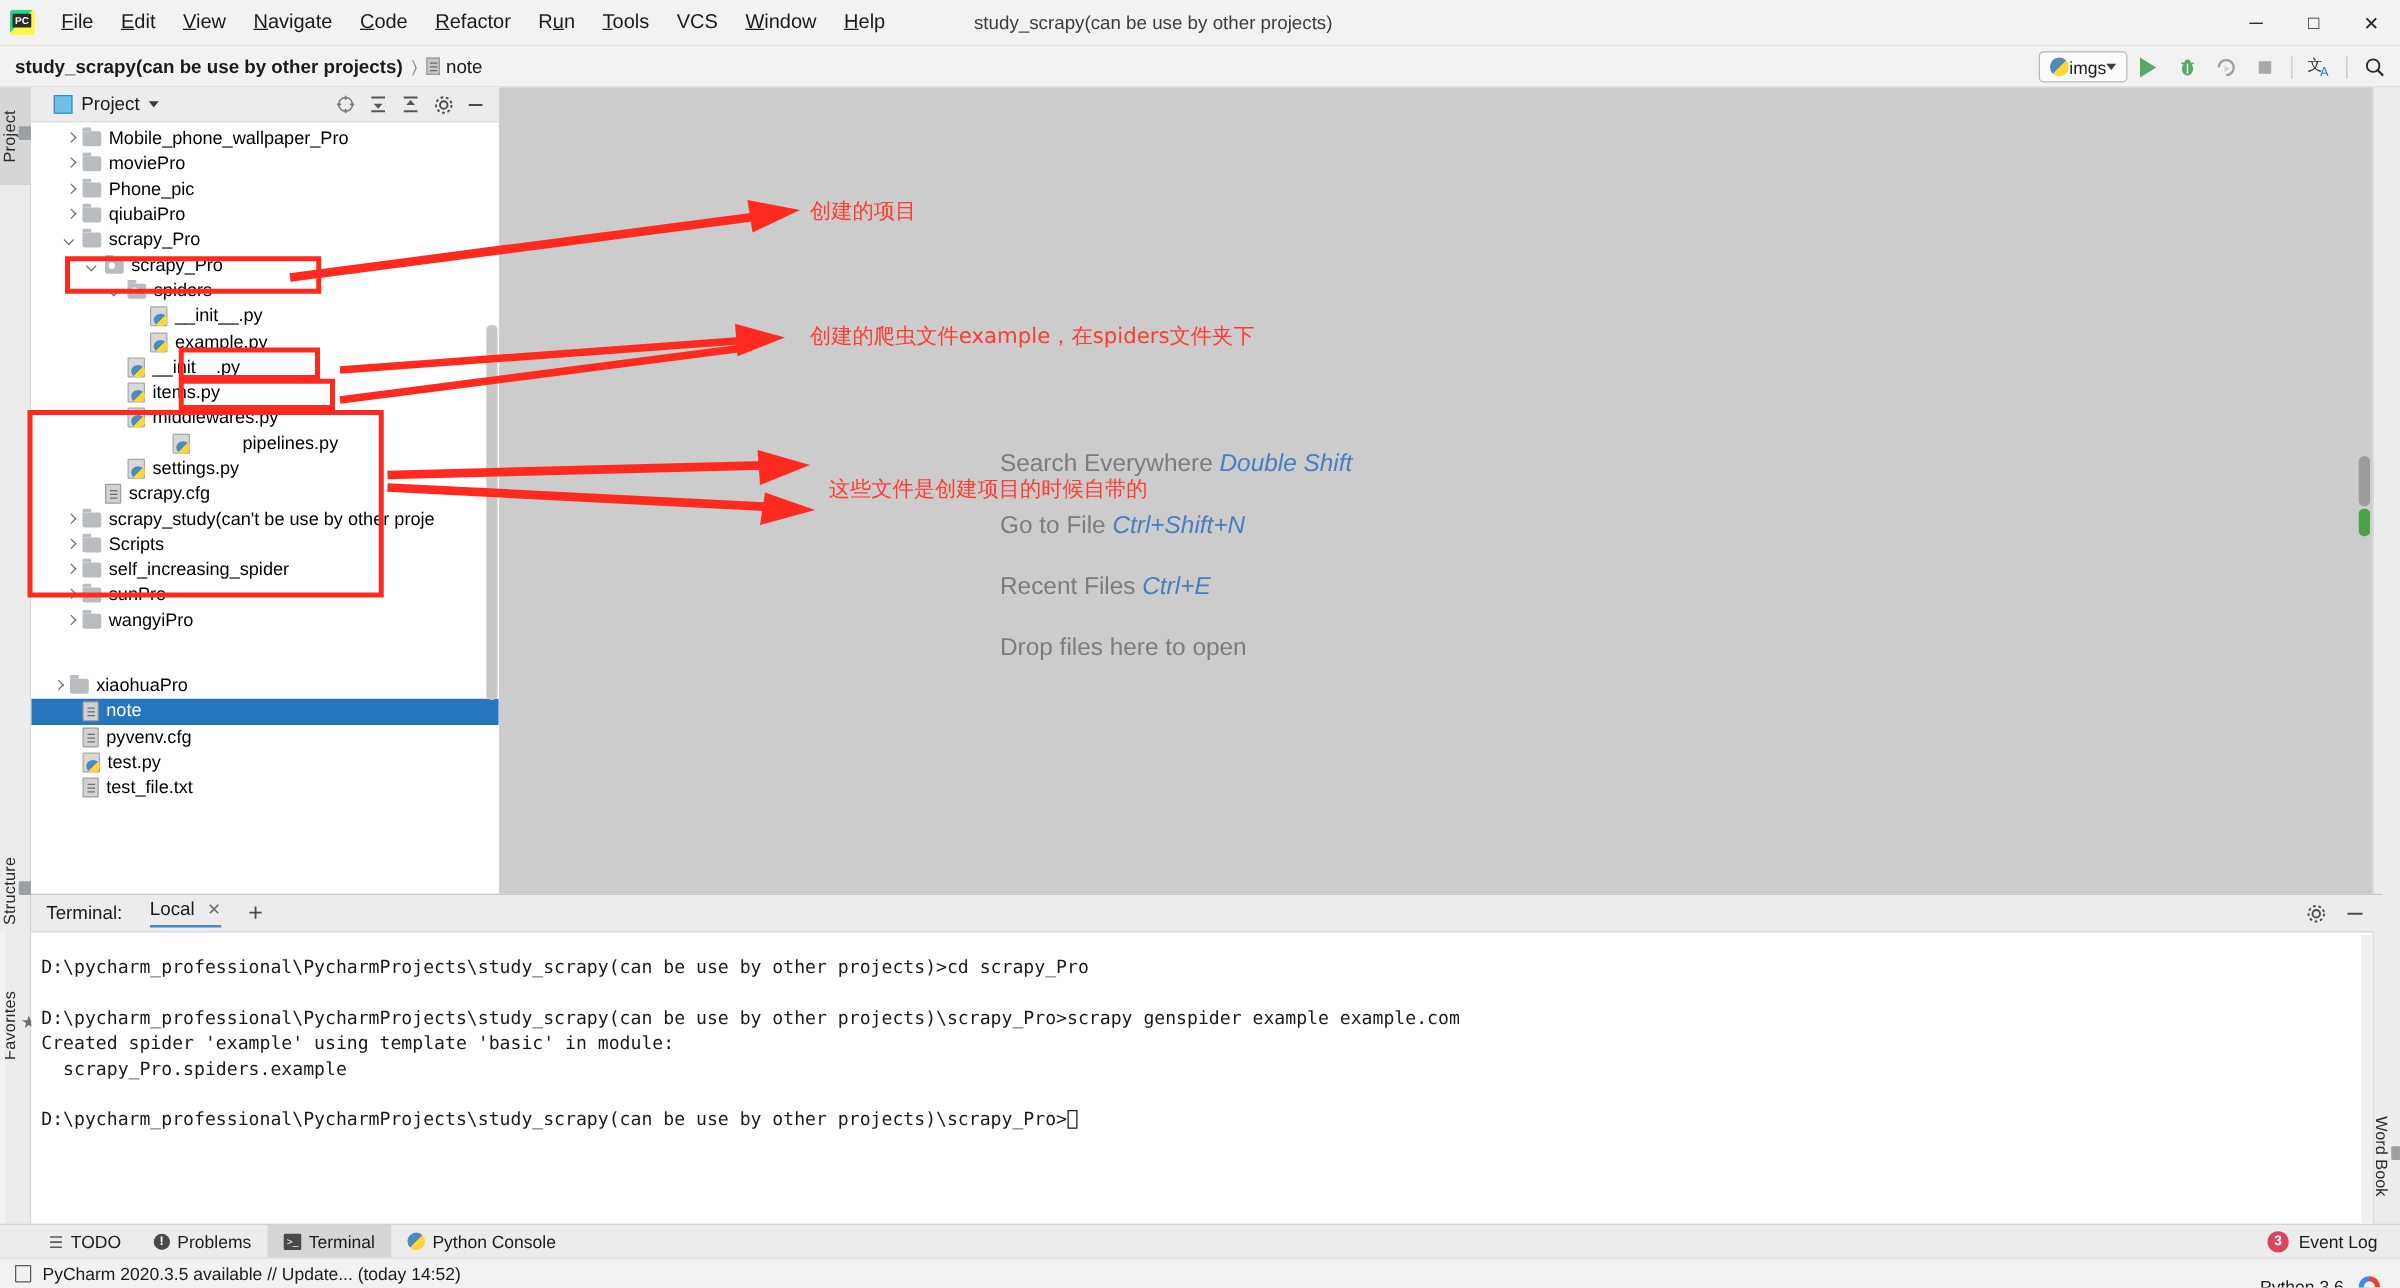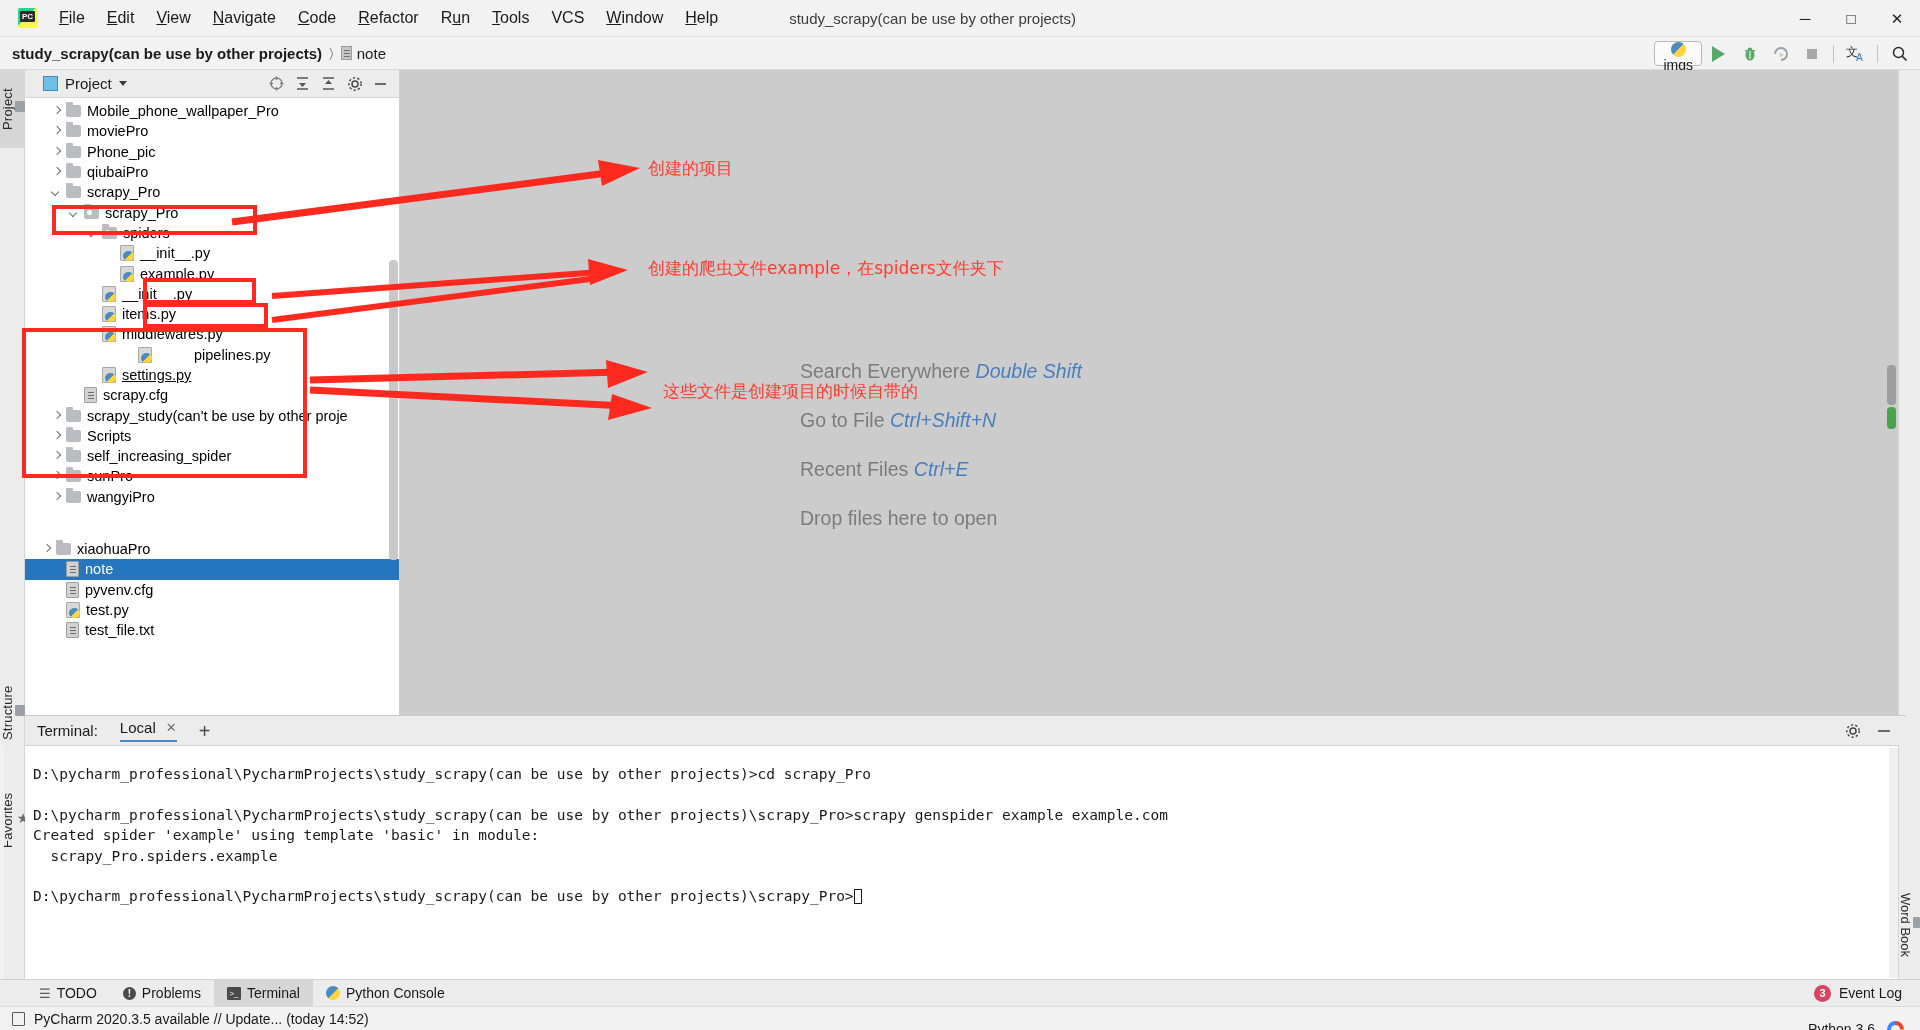--- a/index.html
+++ b/index.html
@@ -11,21 +11,20 @@
     font-family: "Liberation Sans", sans-serif;
     -webkit-font-smoothing: antialiased;
   }
   #app { position: relative; width: 1920px; height: 1030px; background: #f2f2f2; }
 
   
   .titlebar {
     position: absolute; top: 0; left: 0; width: 1920px; height: 37px;
     background: #f2f2f2; display: flex; align-items: center;
     border-bottom: 1px solid #e2e2e2;
-    padding-left: 10px;
   }
   .pc-logo {
     width: 20px; height: 20px; margin-left: 8px; margin-right: 10px;
     background: linear-gradient(135deg,#21d789 0%,#21d789 45%,#fcf84a 45%,#fcf84a 100%);
     border-radius: 2px; position: relative; flex: none;
   }
   .pc-logo::after {
     content: "PC"; position: absolute; left: 2px; top: 3px;
     font-size: 8px; font-weight: bold; color: #111;
     background: #2b2b2b; color: #fff; padding: 1px 2px; border-radius: 1px;
@@ -63,21 +62,21 @@
     display: inline-block; width: 11px; height: 14px; background: #c6c6c6;
     border: 1px solid #9b9b9b; vertical-align: -2px; margin-right: 5px; position: relative;
   }
   .file-ico::after {
     content: ""; position: absolute; left: 2px; top: 3px; width: 6px; height: 1px;
     box-shadow: 0 3px 0 #6e6e6e, 0 6px 0 #6e6e6e; background: #6e6e6e;
   }
   .nav-right { position: absolute; right: 6px; top: 0; height: 33px; display: flex; align-items: center; gap: 2px; }
   .runcfg {
     display: flex; align-items: center; gap: 0; height: 25px; padding: 0 8px;
-    border: 1px solid #b8b8b8; border-radius: 4px; background: #fbfbfb; font-size: 14px; color: #1a1a1a; flex-direction: column;
+    border: 1px solid #b8b8b8; border-radius: 4px; background: #fbfbfb; font-size: 14px; color: #1a1a1a;
   }
   .py-ico {
     width: 15px; height: 15px; border-radius: 50%;
     background: linear-gradient(135deg,#4b8bbe 0%,#4b8bbe 50%,#ffd43b 50%,#ffd43b 100%);
     flex: none;
   }
   .caret-dn { width: 0; height: 0; border-left: 4px solid transparent; border-right: 4px solid transparent; border-top: 5px solid #3c3c3c; }
   .tb-btn { width: 29px; height: 29px; display: flex; align-items: center; justify-content: center; cursor: default; }
   .tri-run { width: 0; height: 0; border-top: 8px solid transparent; border-bottom: 8px solid transparent; border-left: 13px solid #59a869; }
   .vdiv { width: 1px; height: 18px; background: #c3c3c3; margin: 0 5px; }
@@ -487,21 +486,21 @@
         <div class="trow" style="padding-left: 62px;">
           <span class="arrow"></span>
           <span class="pyf"></span>
           <span>middlewares.py</span>
         </div>
         <div class="trow" style="padding-left: 62px; gap: 36px;">
           <span class="arrow"></span>
           <span class="pyf"></span>
           <span>pipelines.py</span>
         </div>
-        <div class="trow" style="padding-left: 62px; text-decoration: underline;">
+        <div class="trow" style="padding-left: 62px;">
           <span class="arrow"></span>
           <span class="pyf"></span>
           <span>settings.py</span>
         </div>
         <div class="trow" style="padding-left: 44px;">
           <span class="arrow"></span>
           <span class="txtf"></span>
           <span>scrapy.cfg</span>
         </div>
         <div class="trow" style="padding-left: 26px;">

